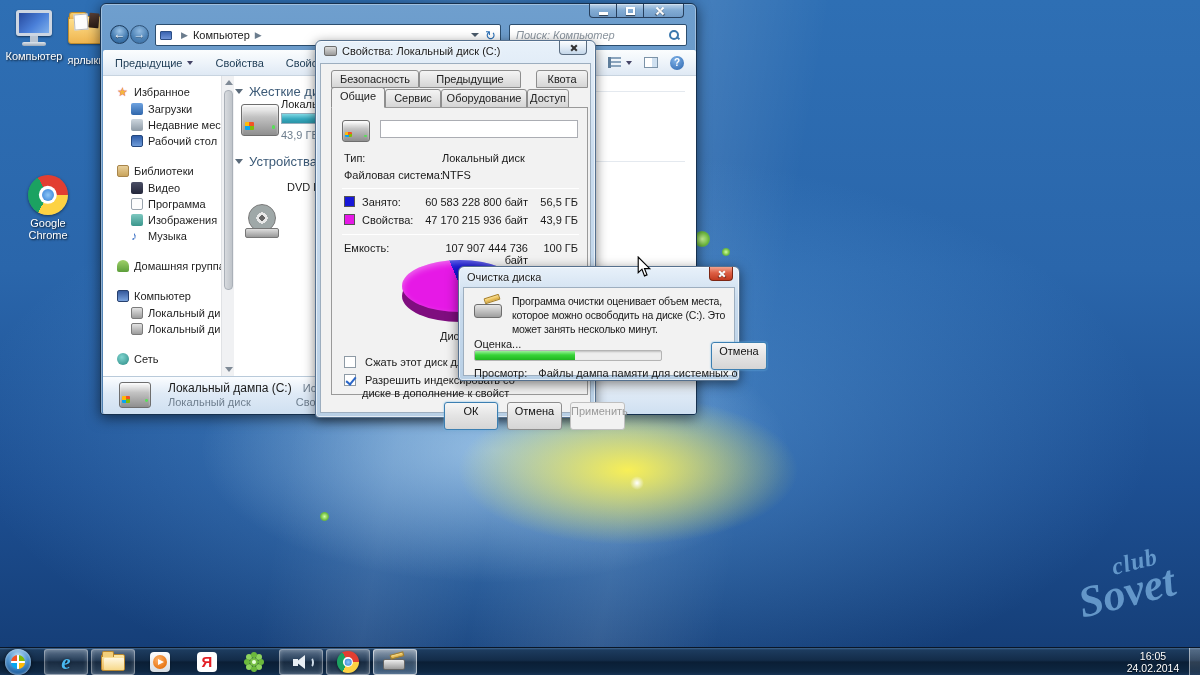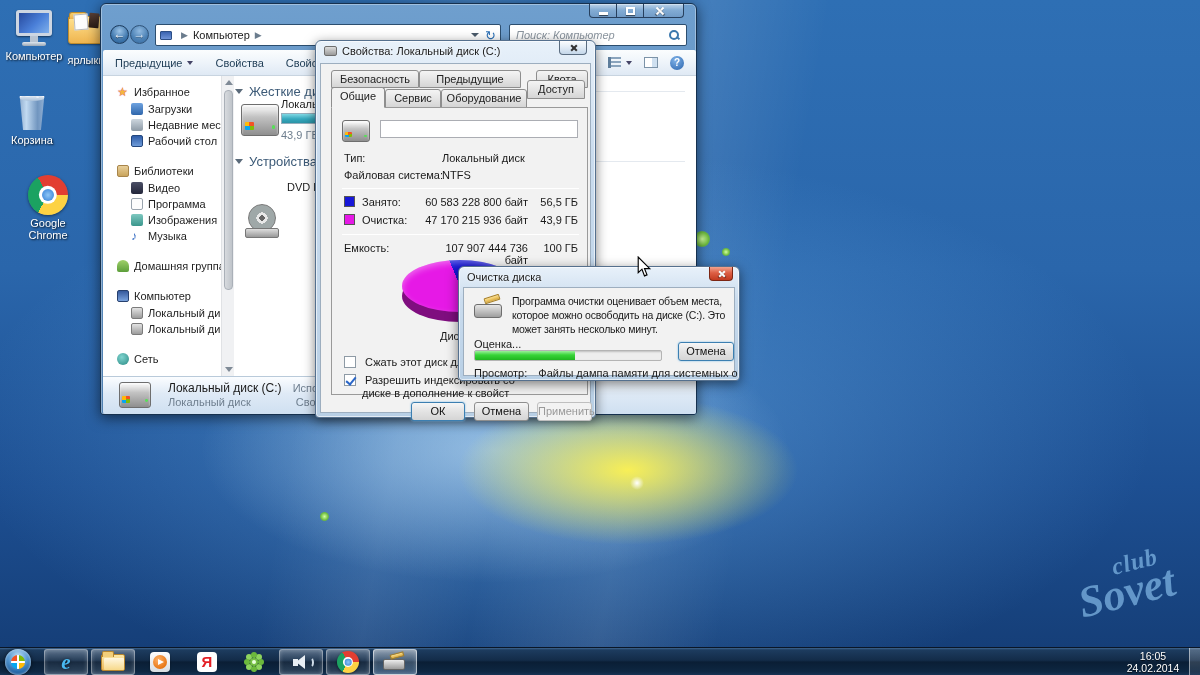--- a/index.html
+++ b/index.html
@@ -139,22 +139,22 @@
   .tabpage { position:absolute; border:1px solid #9a9a9a; background:#f2f2f2; z-index:2; }
   .fld-input { background:#fff; border:1px solid #abadb3; height:18px; }
   .prop-lbl { color:#1a1a1a; }
   .sep { height:1px; background:#d5d5d5; border-bottom:1px solid #fff; }
   .legend-sq { width:11px; height:11px; border:1px solid #555; }
   .pie-face { position:absolute; left:0; width:116px; height:52px; border-radius:50%; }
   .pie-side { top:10px; filter:brightness(.55); }
   .pie-top { top:0; box-shadow:inset 0 3px 6px rgba(255,255,255,.35); }
   .chkbox { width:12px; height:12px; background:#fff; border:1px solid #8e9aa5; position:relative; }
   .chkbox.checked::after { content:""; position:absolute; left:3px; top:0px; width:4px; height:8px; border-right:2px solid #2a66c8; border-bottom:2px solid #2a66c8; transform:rotate(40deg); }
-  .btn { position:absolute; height:19px; background:linear-gradient(#f6f6f6,#e5e5e5 45%,#d5d5d5); border:1px solid #8e8e8e; border-radius:3px;
-    font-size:11px; text-align:center; color:#111; font-family:"Liberation Sans",sans-serif; line-height:17px; }
+  .btn { position:absolute; height:28px; background:linear-gradient(#f6f6f6,#e5e5e5 45%,#d5d5d5); border:1px solid #8e8e8e; border-radius:3px;
+    font-size:11px; text-align:center; color:#111; font-family:"Liberation Sans",sans-serif; line-height:17px;margin-left:33px; }
   .btn.def { border-color:#3c7fb1; box-shadow:0 0 2px #6fb8e8; }
   .btn.disabled { color:#9a9a9a; background:#f2f2f2; border-color:#bfbfbf; }
   .cleanup-ico { position:relative; width:30px; height:24px; }
   .cleanup-ico .disk { position:absolute; left:0; top:8px; width:28px; height:14px; background:linear-gradient(#e6e6e6,#9e9e9e); border:1px solid #6e6e6e; border-radius:3px; }
   .cleanup-ico .brush { position:absolute; left:10px; top:0px; width:16px; height:6px; background:linear-gradient(#ffe08a,#d8a83c); border:1px solid #a87f24; transform:rotate(-18deg); border-radius:1px; }
   .prog-track { background:#eee; border:1px solid #b4b4b4; border-radius:2px; box-shadow:inset 1px 1px 2px rgba(0,0,0,.2); height:11px; overflow:hidden; }
   .prog-fill { height:100%; background:linear-gradient(#9bf09b,#37d437 45%,#1fb51f); }
   
   .taskbar { left:0; top:647px; width:1200px; height:28px; z-index:50;
     background:linear-gradient(180deg,#3f668f 0%,#1d3c5f 7%,#132c49 45%,#0a1e35 52%,#0e2742 88%,#173355 100%); border-top:1px solid #0a1626; }
@@ -249,26 +249,20 @@
   </div>
   <div class="abs dicon" style="left:54px;top:12px">
     <div class="art">
       <div class="folder">
           <div class="paper"></div>
           <div class="item"></div>
         </div>
     </div>
     <div class="lbl">ярлыки</div>
   </div>
-  <div class="abs dicon" style="left:0px;top:92px">
-    <div class="art">
-        <div class="bin"></div>
-      </div>
-    <div class="lbl">Корзина</div>
-  </div>
   <div class="abs dicon" style="left:16px;top:175px">
     <div class="art">
       <div class="chrome-ball" style="left:2px;top:0;width:40px;height:40px"></div>
     </div>
     <div class="lbl" style="width:64px">Google Chrome</div>
   </div>
 
   <div class="abs ex-win">
 
     <div class="abs win-ctl" style="right:12px;top:0">
@@ -407,21 +401,21 @@
           <div class="dvd-disc"></div>
             <div class="dvd-tray"></div>
         </div>
         <div class="abs nowrap" style="left:52px;top:105px;width:100px">DVD RW</div>
       </div>
     </div>
 
     <div class="abs details-pane">
       <div class="abs hdd-ico" style="left:16px;top:5px;width:32px;height:26px"></div>
       <div class="abs nowrap" style="left:65px;top:4px;width:520px">
-        <span class="dp-title">Локальный диск (C:)</span>
+        <span class="dp-title">Локальный дампа (C:)</span>
         <span class="dp-dim" style="margin-left:8px">Использован</span>
       </div>
       <div class="abs nowrap" style="left:65px;top:19px;width:520px">
         <span class="dp-dim">Локальный диск</span>
         <span class="dp-dim" style="margin-left:42px">Свободн</span>
       </div>
     </div>
   </div>
 
   <div class="abs dlg" style="left:315px;top:40px;width:281px;height:378px;z-index:20">
@@ -435,36 +429,36 @@
       </div>
     <div class="dlg-body" style="top:22px">
 
       <div class="tab" style="left:10px;top:6px;width:88px">Безопасность</div>
       <div class="tab" style="left:98px;top:6px;width:102px">Предыдущие версии</div>
       <div class="tab" style="left:215px;top:6px;width:52px">Квота</div>
 
       <div class="tab front active" style="left:10px;top:23px;width:54px">Общие</div>
       <div class="tab front" style="left:64px;top:25px;width:56px">Сервис</div>
       <div class="tab front" style="left:120px;top:25px;width:86px">Оборудование</div>
-      <div class="tab front" style="left:206px;top:16px;width:58px">Доступ</div>
+      <div class="tab front" style="left:206px;top:25px;width:42px">Доступ</div>
 
       <div class="tabpage" style="left:10px;top:43px;width:257px;height:288px">
         <div class="abs hdd-ico" style="left:10px;top:12px;width:28px;height:22px"></div>
         <input class="abs fld-input" style="left: 48px; top: 12px; width: 198px;" value="">
         <div class="abs prop-lbl" style="left:12px;top:44px">Тип:</div>
         <div class="abs prop-lbl" style="left:110px;top:44px">Локальный диск</div>
         <div class="abs prop-lbl" style="left:12px;top:61px">Файловая система:</div>
         <div class="abs prop-lbl" style="left:110px;top:61px">NTFS</div>
         <div class="abs sep" style="left:10px;top:80px;width:237px"></div>
         <div class="abs legend-sq" style="left: 12px; top: 88px; background: rgb(23, 23, 216);"></div>
         <div class="abs prop-lbl" style="left:30px;top:88px">Занято:</div>
         <div class="abs prop-lbl" style="left:88px;top:88px;width:108px;text-align:right">60 583 228 800 байт</div>
         <div class="abs prop-lbl" style="left:200px;top:88px;width:46px;text-align:right">56,5 ГБ</div>
         <div class="abs legend-sq" style="left: 12px; top: 106px; background: rgb(230, 25, 230);"></div>
-        <div class="abs prop-lbl" style="left:30px;top:106px">Очистка:</div>
+        <div class="abs prop-lbl" style="left:30px;top:106px">Свойства:</div>
         <div class="abs prop-lbl" style="left:88px;top:106px;width:108px;text-align:right">47 170 215 936 байт</div>
         <div class="abs prop-lbl" style="left:200px;top:106px;width:46px;text-align:right">43,9 ГБ</div>
         <div class="abs sep" style="left:10px;top:126px;width:237px"></div>
         <div class="abs prop-lbl" style="left:12px;top:134px">Емкость:</div>
         <div class="abs prop-lbl" style="left:88px;top:134px;width:108px;text-align:right">107 907 444 736 байт</div>
         <div class="abs prop-lbl" style="left:200px;top:134px;width:46px;text-align:right">100 ГБ</div>
 
         <div class="abs" style="left:70px;top:152px;width:116px;height:64px">
           <div class="pie-face pie-side" style="background: conic-gradient(from 180deg, rgb(230, 25, 230) 0deg, rgb(230, 25, 230) 43.7251%, rgb(23, 23, 216) 0deg);"></div>
           <div class="pie-face pie-top" style="background: conic-gradient(from 180deg, rgb(230, 25, 230) 0deg, rgb(230, 25, 230) 43.7251%, rgb(23, 23, 216) 0deg);"></div>

